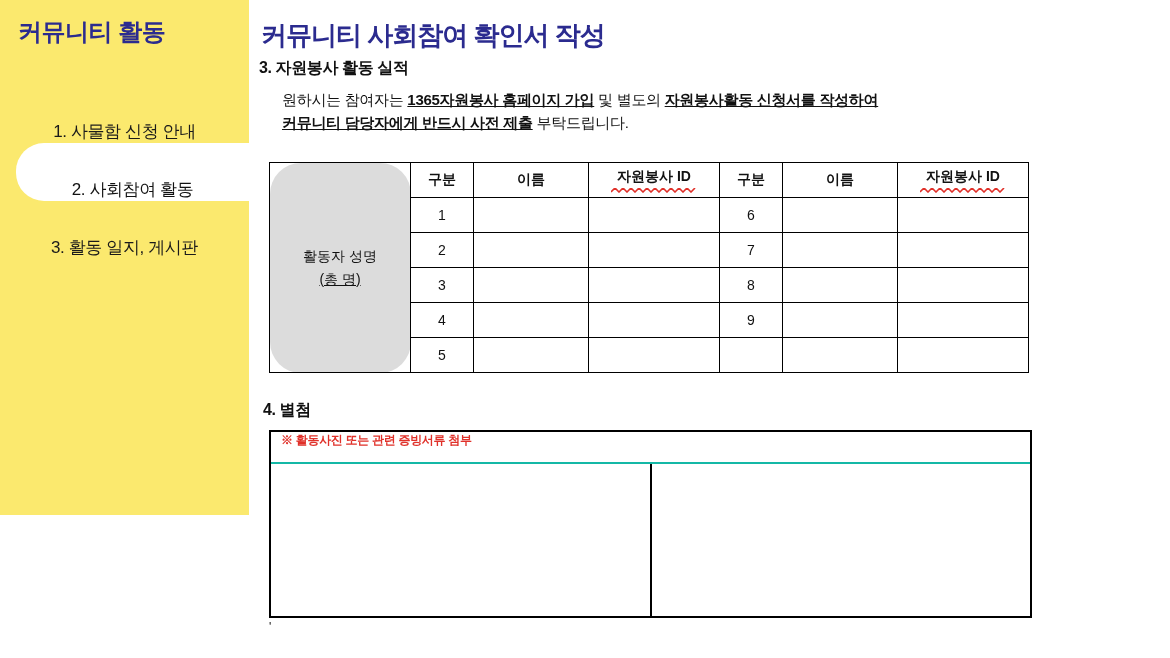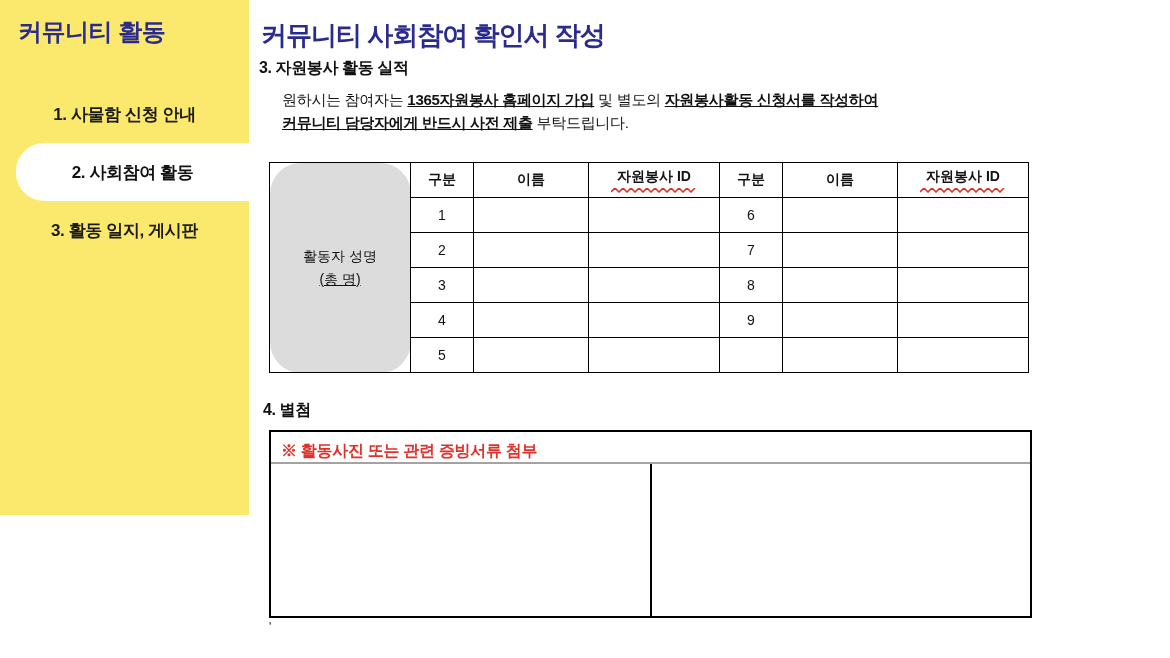--- a/index.html
+++ b/index.html
@@ -42,24 +42,24 @@
   .sidebar-items {
     position: absolute;
     left: 0;
     top: 85px;
     width: 249px;
   }
   .sidebar-item {
     position: relative;
     height: 58px;
     display: flex;
-    align-items: center;
+    align-items: flex-end;
     justify-content: center;
     font-size: 17px;
-    font-weight: bold;
+    font-weight: normal;
     color: #1a1a1a;
     letter-spacing: -0.4px;
   }
   .sidebar-item.active {
     background: #ffffff;
     border-top-left-radius: 28px;
     border-bottom-left-radius: 28px;
     margin-left: 16px;
     width: 233px;
     box-shadow: 0 0 0 0 rgba(0,0,0,0);
@@ -196,25 +196,25 @@
     left: 20px;
     top: 430px;
     width: 763px;
     height: 188px;
     border: 2px solid #000000;
     box-sizing: border-box;
     background: #ffffff;
   }
   .attach-head {
     height: 32px;
-    border-bottom: 2px solid #a3a3a3;
+    border-bottom: 2px solid #14b8a6;
     display: flex;
-    align-items: flex-end;
+    align-items: flex-start;
     padding-left: 10px;
-    font-size: 16px;
+    font-size: 12px;
     font-weight: bold;
     color: #e0312a;
     letter-spacing: -0.3px;
     box-sizing: border-box;
   }
   .attach-body {
     display: flex;
     height: 152px;
   }
   .attach-cell {

